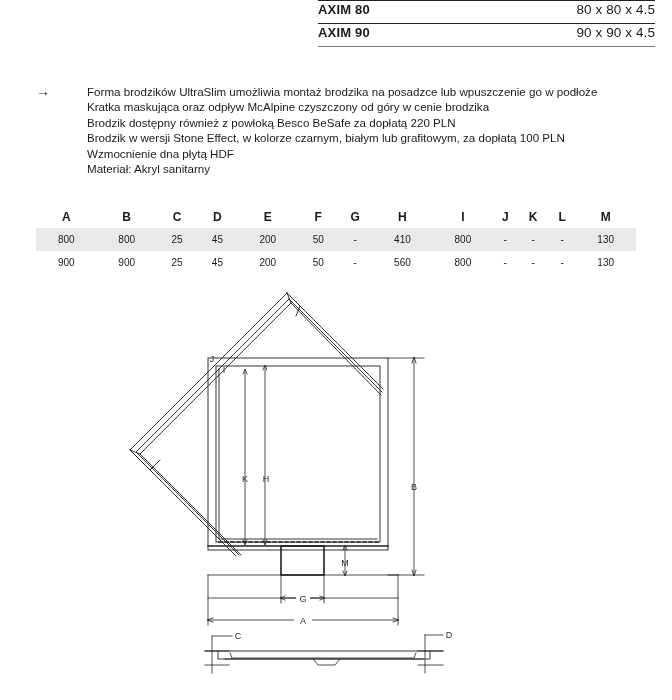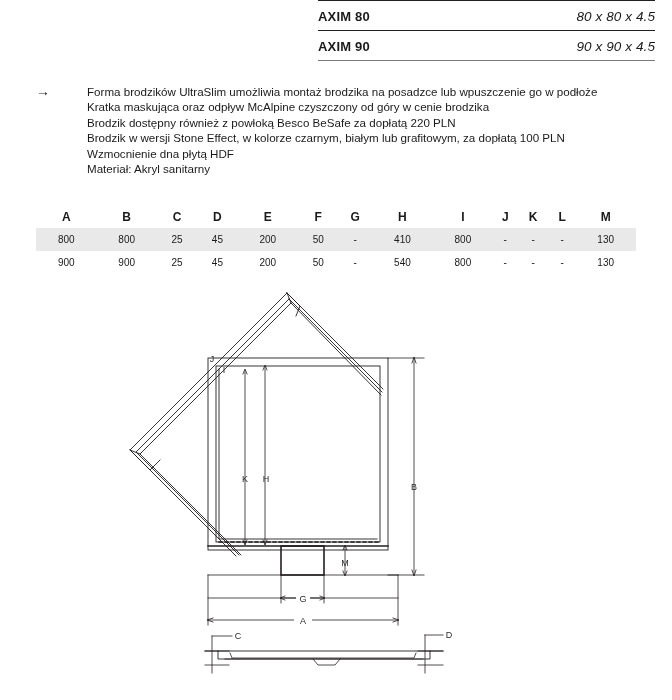--- a/index.html
+++ b/index.html
@@ -30,31 +30,30 @@
   }
   #model-table .rule.thin {
     height: 1px;
     background: #7d7d7d;
   }
   #model-table .mrow {
     display: flex;
     justify-content: space-between;
     align-items: baseline;
     height: 21px;
-    padding-top: 8px;
+    padding-top: 1px;
   }
   #model-table .mname {
     font-weight: bold;
     font-size: 13px;
     letter-spacing: 0.2px;
   }
   #model-table .mdim {
     font-size: 13.5px;
     letter-spacing: 0.1px;
-    font-style: italic;
   }
 
   
   #desc-block {
     position: absolute;
     left: 36px;
     top: 84px;
     width: 600px;
   }
   #desc-block .arrow-row {
@@ -187,21 +186,21 @@
       <td>130</td>
     </tr>
     <tr>
       <td>900</td>
       <td>900</td>
       <td>25</td>
       <td>45</td>
       <td>200</td>
       <td>50</td>
       <td>-</td>
-      <td>540</td>
+      <td>560</td>
       <td>800</td>
       <td>-</td>
       <td>-</td>
       <td>-</td>
       <td>130</td>
     </tr>
   </tbody>
 </table>
 
 <div id="drawing">

